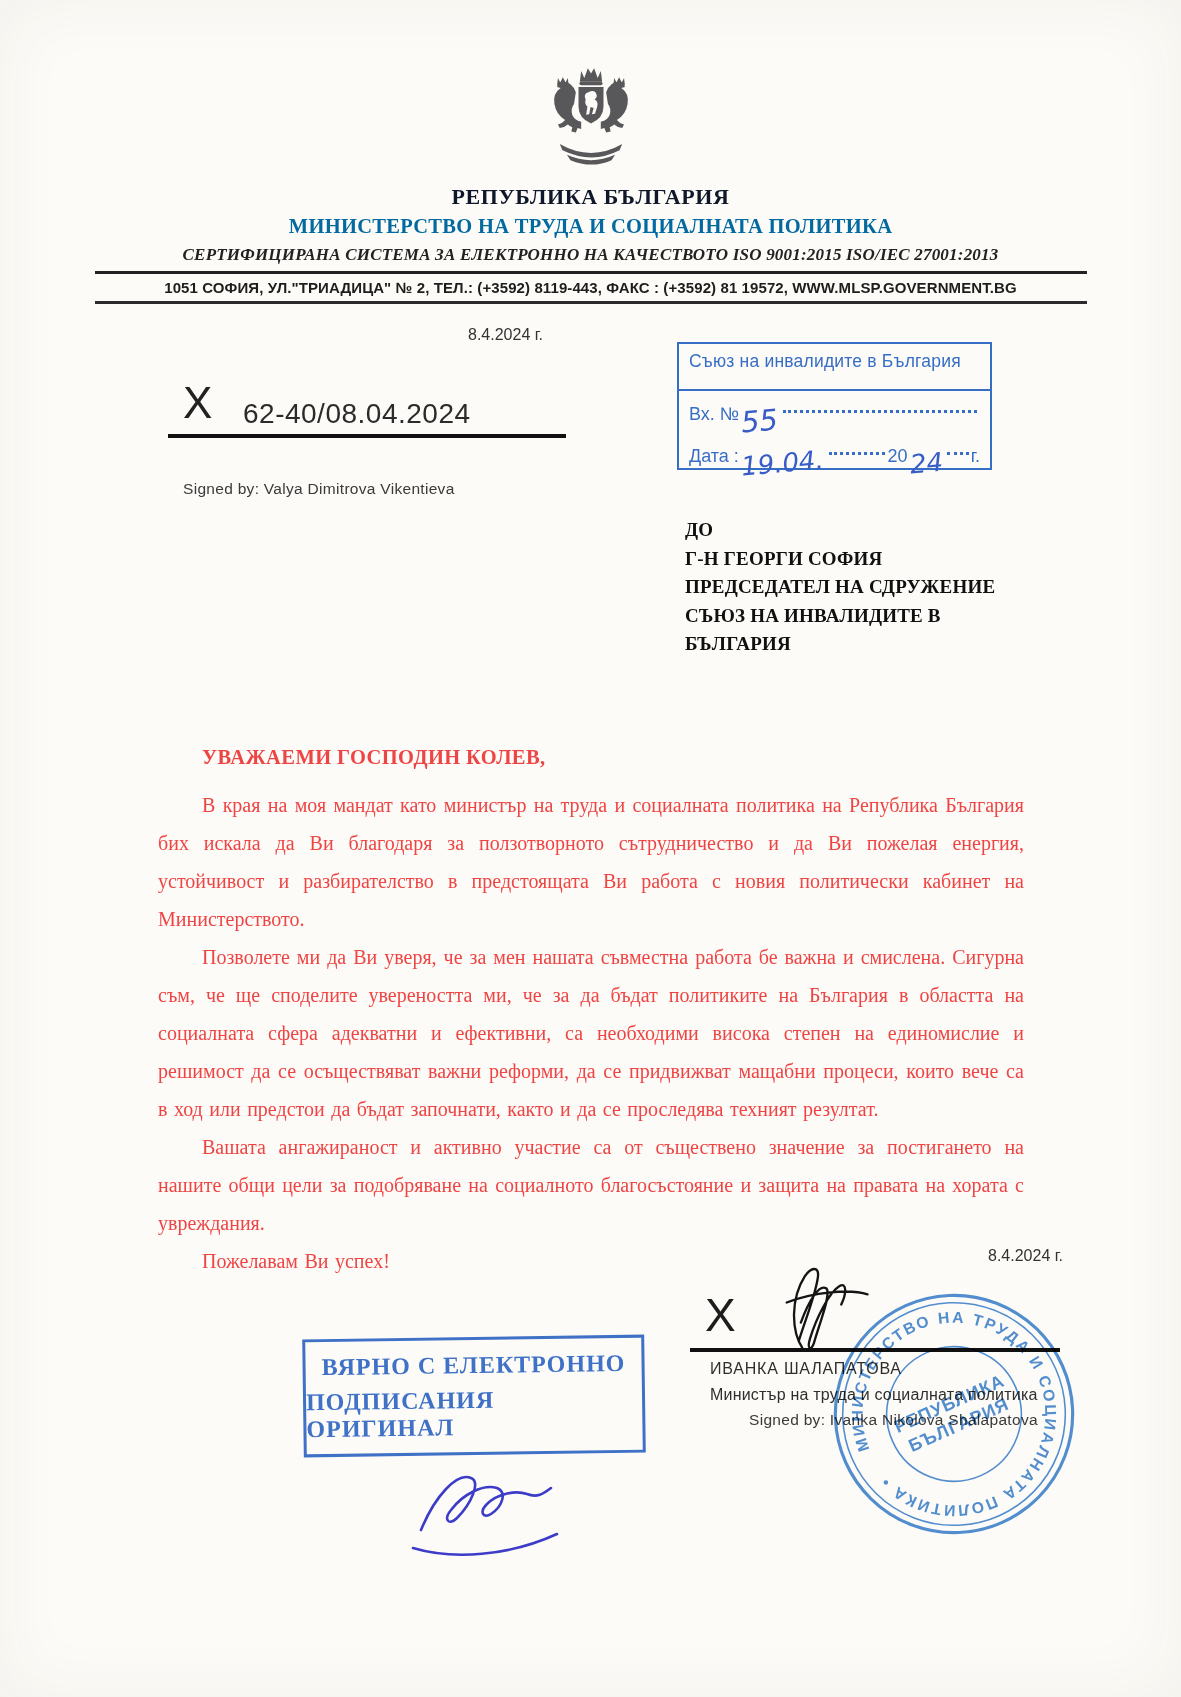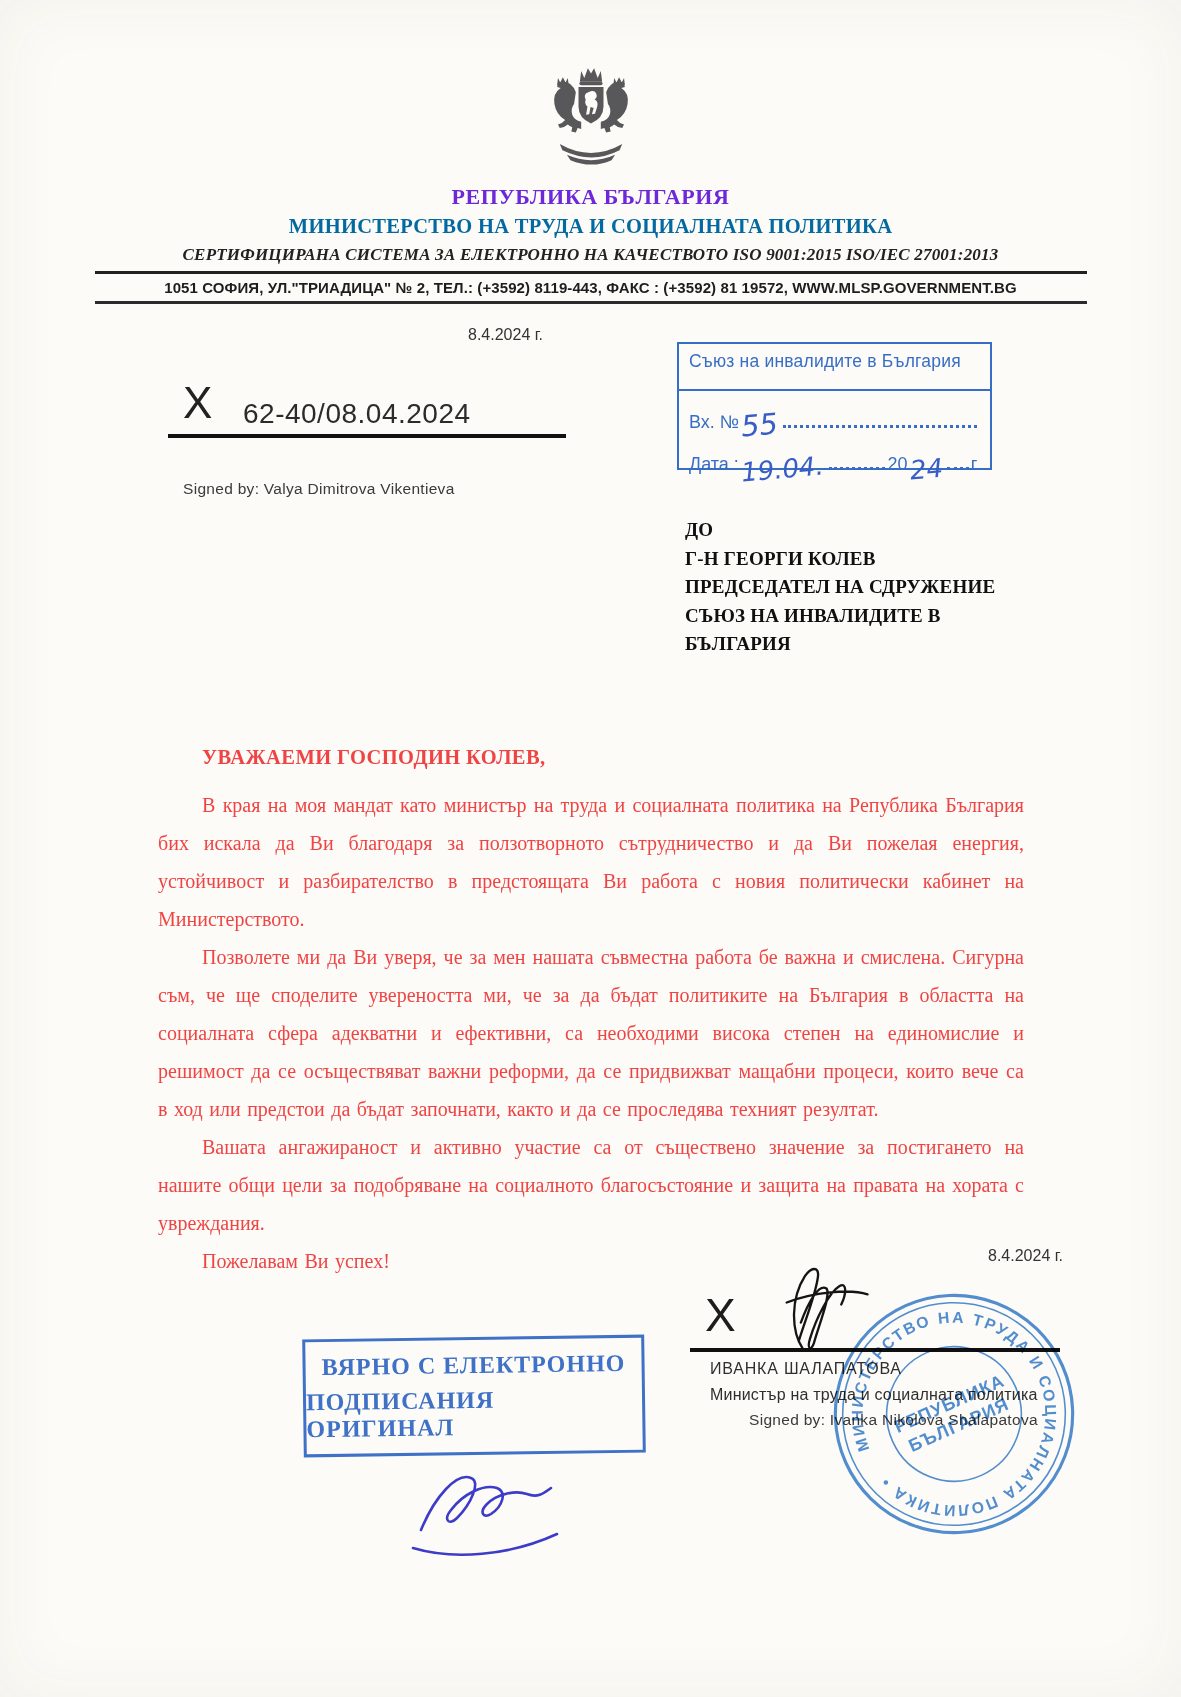--- a/index.html
+++ b/index.html
@@ -6,42 +6,42 @@
   html,body { background:#e8e6e1; }
   .page {
     position:relative; width:1181px; height:1697px; margin:0 auto;
     background:#fcfbf7; overflow:hidden;
     font-family:"Liberation Serif", serif; color:#1a1a1a;
     box-shadow: inset 0 0 70px rgba(60,50,30,0.05);
   }
   
   .letterhead { position:absolute; left:0; top:0; width:100%; text-align:center; }
   .emblem { display:block; margin:62px auto 6px auto; }
-  .republic { font-size:22px; font-weight:bold; letter-spacing:0.6px; color:#6d28d9; }
+  .republic { font-size:22px; font-weight:bold; letter-spacing:0.6px; color:#0f172a; }
   .ministry { font-size:20.5px; font-weight:bold; margin-top:5px; letter-spacing:0.3px; color:#0369a1; }
   .cert { font-style:italic; font-weight:600; font-size:17px; margin-top:7px; letter-spacing:0.2px; color:#222; }
   .rule { margin:0 auto; width:992px; background:#222; }
   .rule-thick { height:3px; margin-top:6px; }
   .rule-thin  { height:2.5px; margin-top:5px; background:#2b2b2b; }
   .address { font-family:"Liberation Sans", sans-serif; font-weight:600; font-size:15px; margin-top:5px; color:#1d1d1d; letter-spacing:0.1px; }
   
   .top-date { position:absolute; left:468px; top:326px; font-family:"Liberation Sans", sans-serif; font-size:16px; color:#333; }
   .ref-x { position:absolute; left:183px; top:378px; font-family:"Liberation Sans", sans-serif; font-size:44px; color:#222; }
   .ref-num { position:absolute; left:243px; top:398px; font-family:"Liberation Sans", sans-serif; font-size:28px; color:#2b2b2b; letter-spacing:0.5px; }
   .ref-underline { position:absolute; left:168px; top:434px; width:398px; height:4px; background:#111; }
   .signed-top { position:absolute; left:183px; top:480px; font-family:"Liberation Sans", sans-serif; font-size:15.5px; color:#3a3a3a; letter-spacing:0.3px; }
   
   .registry-stamp {
     position:absolute; left:677px; top:342px; width:315px; height:128px;
     border:2.5px solid #2d67c3; color:#2d67c3;
     font-family:"Liberation Sans", sans-serif; opacity:0.95;
   }
   .rs-org { height:47px; line-height:34px; padding-left:10px; font-size:17.5px; font-weight:500; border-bottom:2.5px solid #2d67c3; letter-spacing:0.2px; }
   .rs-rows { padding:4px 10px 0 10px; }
-  .rs-row { display:flex; align-items:flex-end; height:42px; font-size:18px; font-weight:500; }
+  .rs-row { display:flex; align-items:center; height:42px; font-size:18px; font-weight:500; }
   .rs-row .lbl { padding-bottom:4px; white-space:nowrap; }
   .dots { flex:1; border-bottom:3px dotted #2d67c3; margin:0 3px 9px 3px; }
   .dots-short { flex:0 0 22px; border-bottom:3px dotted #2d67c3; margin:0 2px 9px 2px; }
   .hw { font-family:"DejaVu Sans", sans-serif; font-style:italic; font-weight:500; color:#2f55c5; font-size:29px; transform:rotate(-5deg); position:relative; top:5px; margin:0 2px; white-space:nowrap; }
   .hw-date { font-size:26px; }
   .yr { padding-bottom:4px; }
   
   .recipient { position:absolute; left:685px; top:516px; font-weight:bold; font-size:19px; line-height:28.5px; color:#101010; letter-spacing:0.2px; }
   
   .letter-body { position:absolute; left:158px; top:746px; width:866px; color:#ef4444; }
@@ -119,21 +119,21 @@
         <span class="yr">20</span>
         <span class="hw hw-date">24</span>
         <span class="dots-short"></span>
         <span class="yr">г.</span>
       </div>
     </div>
   </div>
 
   <div class="recipient">
     <div>ДО</div>
-    <div>Г-Н ГЕОРГИ КОЛЕВ</div>
+    <div>Г-Н ГЕОРГИ СОФИЯ</div>
     <div>ПРЕДСЕДАТЕЛ НА СДРУЖЕНИЕ</div>
     <div>СЪЮЗ НА ИНВАЛИДИТЕ В</div>
     <div>БЪЛГАРИЯ</div>
   </div>
 
   <div class="letter-body">
     <div class="salutation">УВАЖАЕМИ ГОСПОДИН КОЛЕВ,</div>
     <p>В края на моя мандат като министър на труда и социалната политика на Република България бих искала да Ви благодаря за ползотворното сътрудничество и да Ви пожелая енергия, устойчивост и разбирателство в предстоящата Ви работа с новия политически кабинет на Министерството.</p>
     <p>Позволете ми да Ви уверя, че за мен нашата съвместна работа бе важна и смислена. Сигурна съм, че ще споделите увереността ми, че за да бъдат политиките на България в областта на социалната сфера адекватни и ефективни, са необходими висока степен на единомислие и решимост да се осъществяват важни реформи, да се придвижват мащабни процеси, които вече са в ход или предстои да бъдат започнати, както и да се проследява техният резултат.</p>
     <p>Вашата ангажираност и активно участие са от съществено значение за постигането на нашите общи цели за подобряване на социалното благосъстояние и защита на правата на хората с увреждания.</p>

